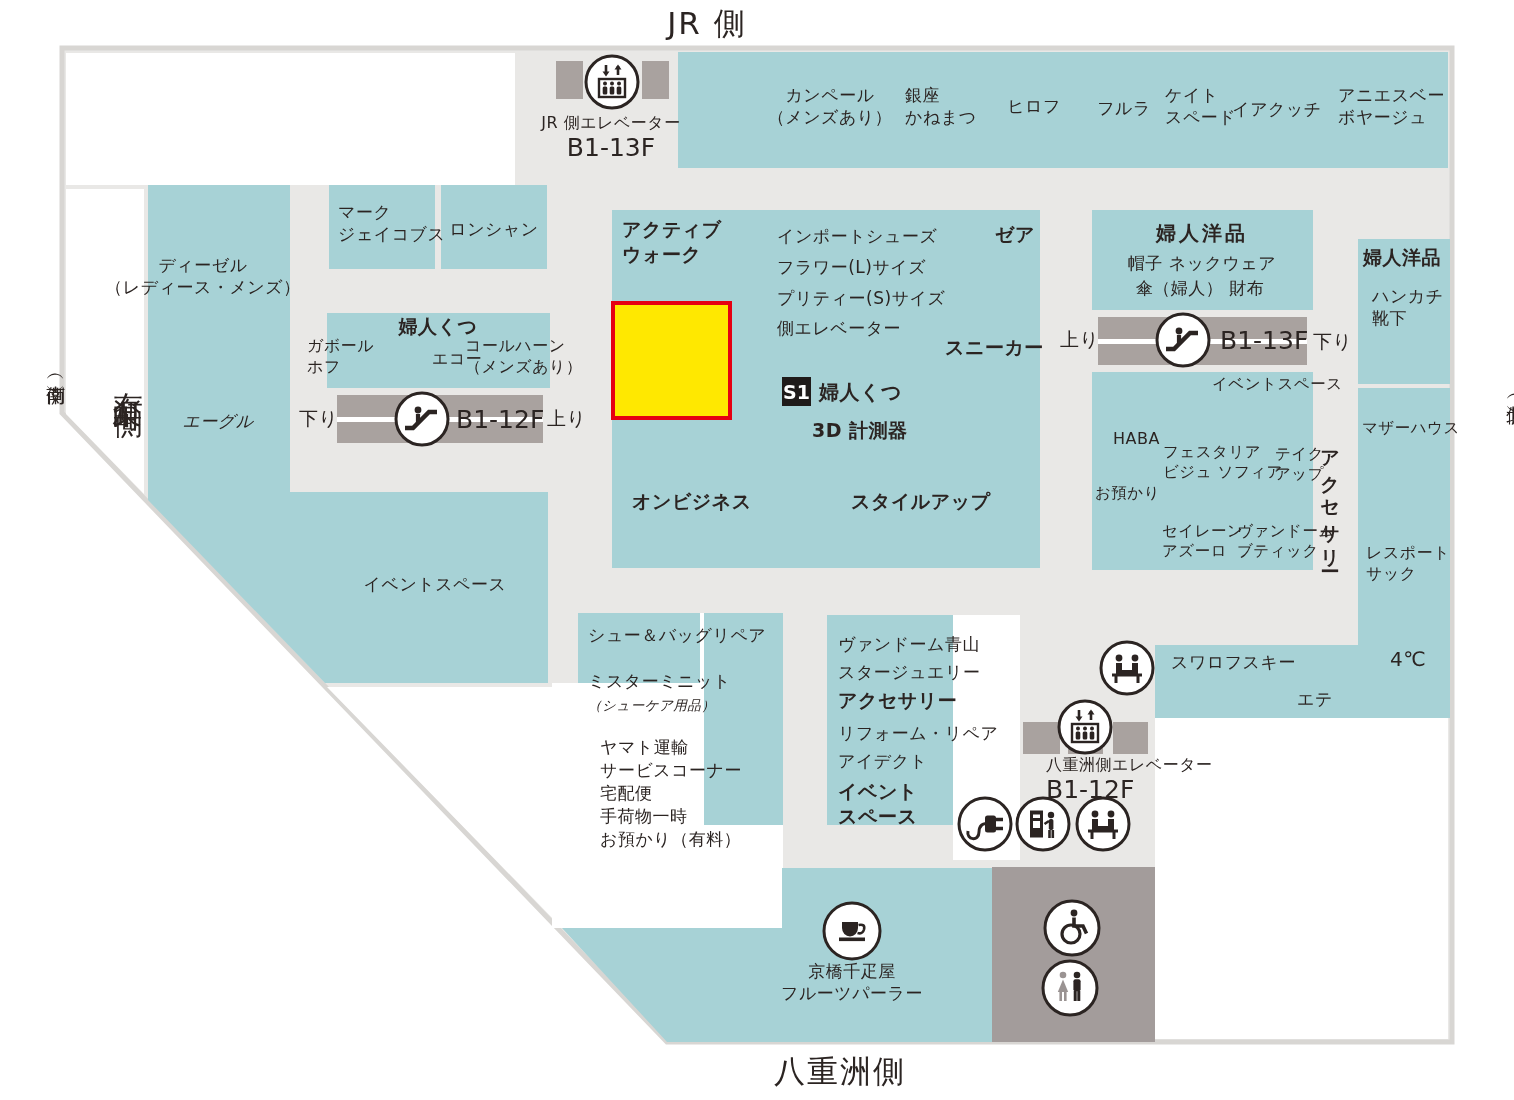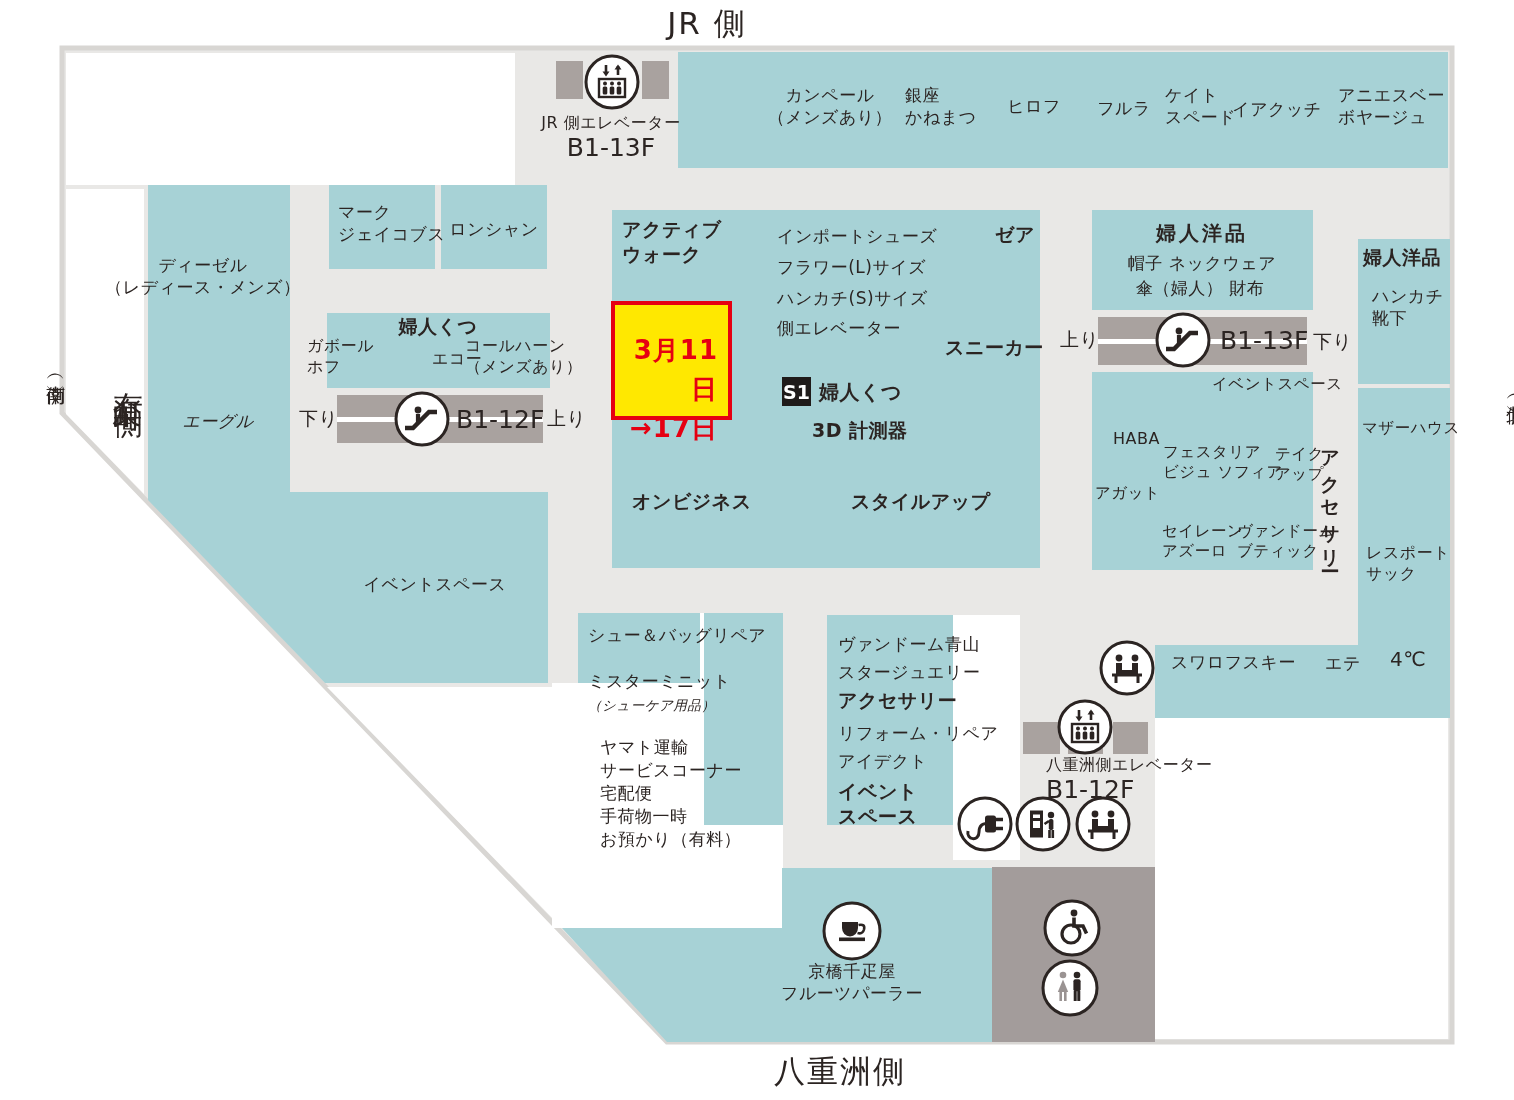--- a/index.html
+++ b/index.html
@@ -213,62 +213,60 @@
 （メンズあり）</div>
 
   <div class="lbl sz19" style="left:299px;top:406px;">下り</div>
   <div class="lbl floors" style="left:456px;top:403px;">B1-12F</div>
   <div class="lbl sz19" style="left:547px;top:406px;">上り</div>
 
   <div class="lbl sz19 b" style="left:622px;top:217px;">アクティブ
 ウォーク</div>
   <div class="lbl" style="left:777px;top:225px;">インポートシューズ</div>
   <div class="lbl" style="left:777px;top:256px;">フラワー(L)サイズ</div>
-  <div class="lbl" style="left:777px;top:287px;">ハンカチ(S)サイズ</div>
+  <div class="lbl" style="left:777px;top:287px;">プリティー(S)サイズ</div>
   <div class="lbl" style="left:777px;top:317px;">側エレベーター</div>
   <div class="lbl sz19 b" style="left:995px;top:222px;">ゼア</div>
   <div class="lbl sz19 b" style="left:945px;top:335px;">スニーカー</div>
-  <div class="lbl redbox-text r" style="left:620px;top:331px;width:98px;">3月11日
-→17日</div>
   <div class="s1" style="left:782px;top:377px;">S1</div>
   <div class="lbl sz20 b" style="left:819px;top:379px;">婦人くつ</div>
   <div class="lbl sz19" style="left:812px;top:418px;font-weight:600;">3D 計測器</div>
   <div class="lbl sz19 b" style="left:632px;top:489px;">オンビジネス</div>
   <div class="lbl sz19 b" style="left:851px;top:489px;">スタイルアップ</div>
 
   <div class="lbl sz20 b c" style="left:1202px;top:220px;letter-spacing:3px;">婦人洋品</div>
   <div class="lbl c" style="left:1202px;top:252px;">帽子 ネックウェア</div>
   <div class="lbl c" style="left:1200px;top:277px;">傘（婦人） 財布</div>
 
   <div class="lbl sz19" style="left:1060px;top:327px;">上り</div>
   <div class="lbl floors" style="left:1220px;top:324px;">B1-13F</div>
   <div class="lbl sz19" style="left:1313px;top:329px;">下り</div>
 
   <div class="lbl sz16" style="left:1113px;top:388px;margin-top:40px;">HABA</div>
   <div class="lbl sz15" style="left:1212px;top:374px;">イベントスペース</div>
   <div class="lbl sz15" style="left:1163px;top:442px;">フェスタリア
 ビジュ ソフィア</div>
   <div class="lbl sz15" style="left:1275px;top:444px;">テイク
 アップ</div>
-  <div class="lbl sz15" style="left:1095px;top:483px;">アガット</div>
+  <div class="lbl sz15" style="left:1095px;top:483px;">お預かり</div>
   <div class="lbl sz15" style="left:1162px;top:521px;">セイレーン
 アズーロ</div>
   <div class="lbl sz15" style="left:1237px;top:521px;">ヴァンドーム
 ブティック</div>
   <div class="lbl acc-vert" style="left:1318px;top:437px;">アクセサリー</div>
 
   <div class="lbl sz19 b c" style="left:1402px;top:245px;">婦人洋品</div>
   <div class="lbl" style="left:1372px;top:285px;">ハンカチ
 靴下</div>
   <div class="lbl sz15" style="left:1362px;top:418px;">マザーハウス</div>
   <div class="lbl sz16" style="left:1366px;top:542px;">レスポート
 サック</div>
 
   <div class="lbl" style="left:1171px;top:651px;">スワロフスキー</div>
-  <div class="lbl" style="left:1297px;top:652px;margin-left:28px;">エテ</div>
+  <div class="lbl" style="left:1297px;top:688px;">エテ</div>
   <div class="lbl sz20" style="left:1390px;top:646px;">4℃</div>
 
   <div class="lbl sz16" style="left:1046px;top:754px;">八重洲側エレベーター</div>
   <div class="lbl floors" style="left:1046px;top:773px;">B1-12F</div>
 
   <div class="lbl" style="left:588px;top:624px;">シュー＆バッグリペア</div>
   <div class="lbl" style="left:588px;top:648px;">
     <span>ミスターミニット</span>
     <span class="sub-sm">（シューケア用品）</span>
   </div>

